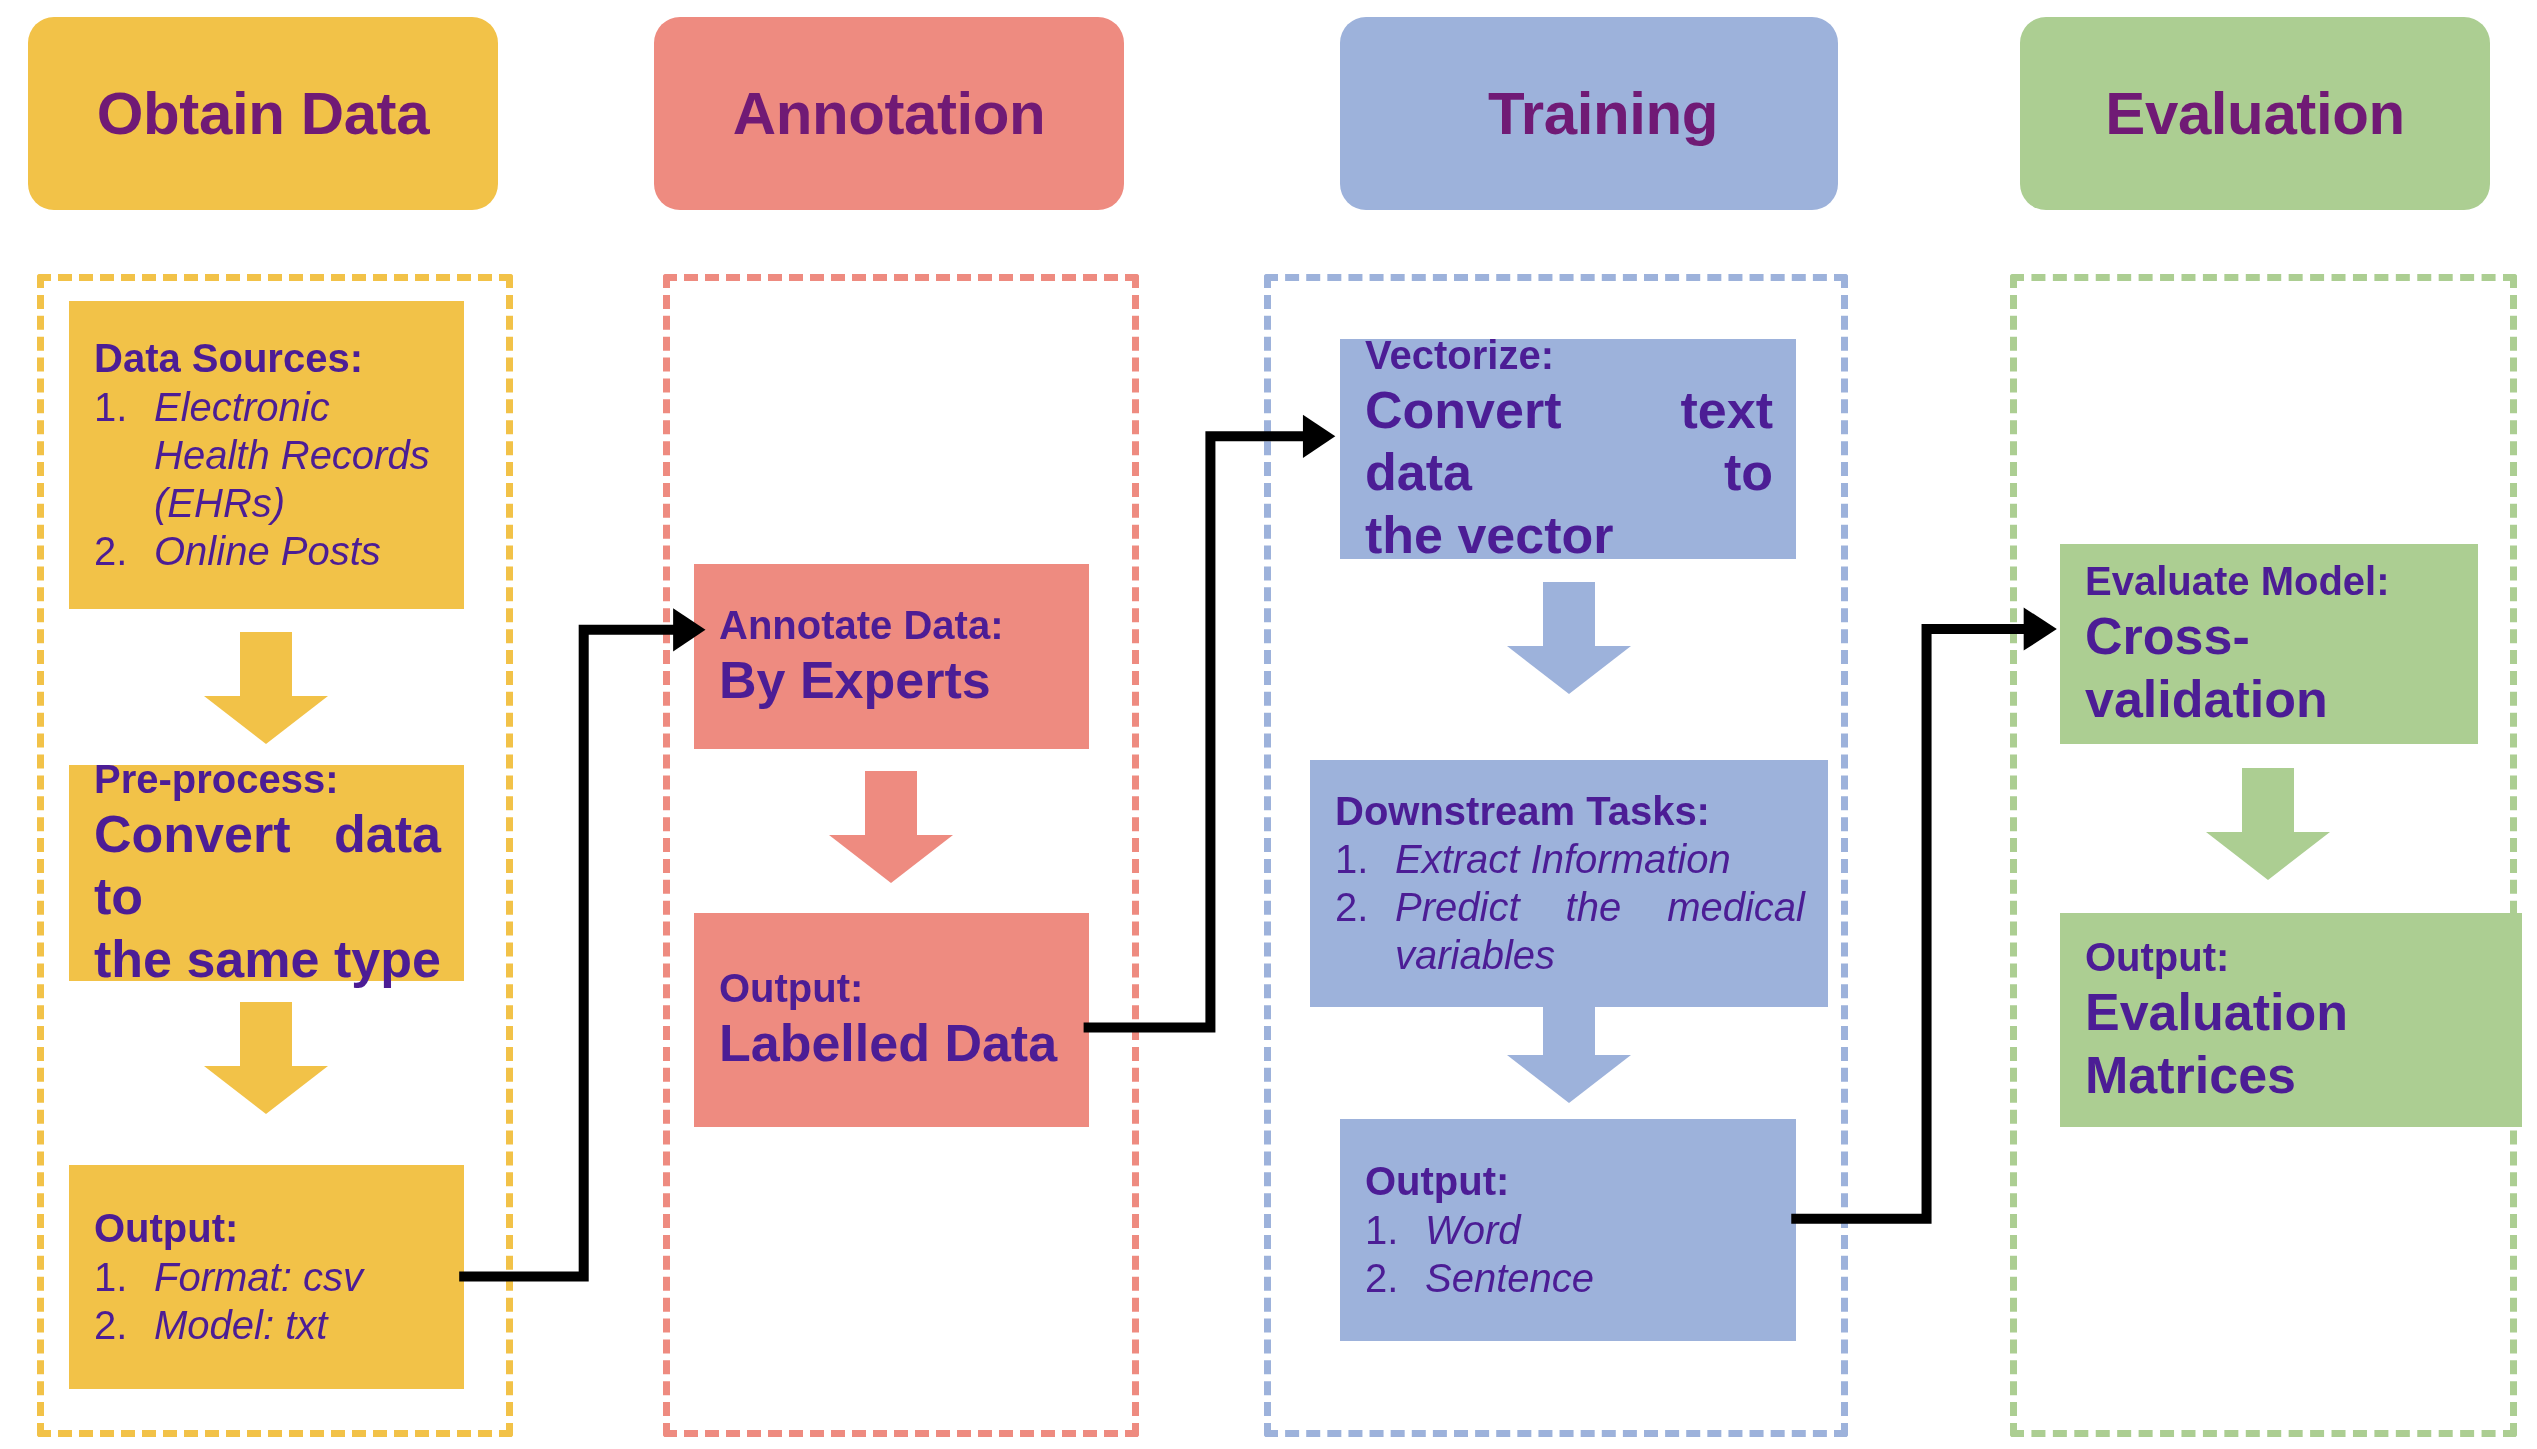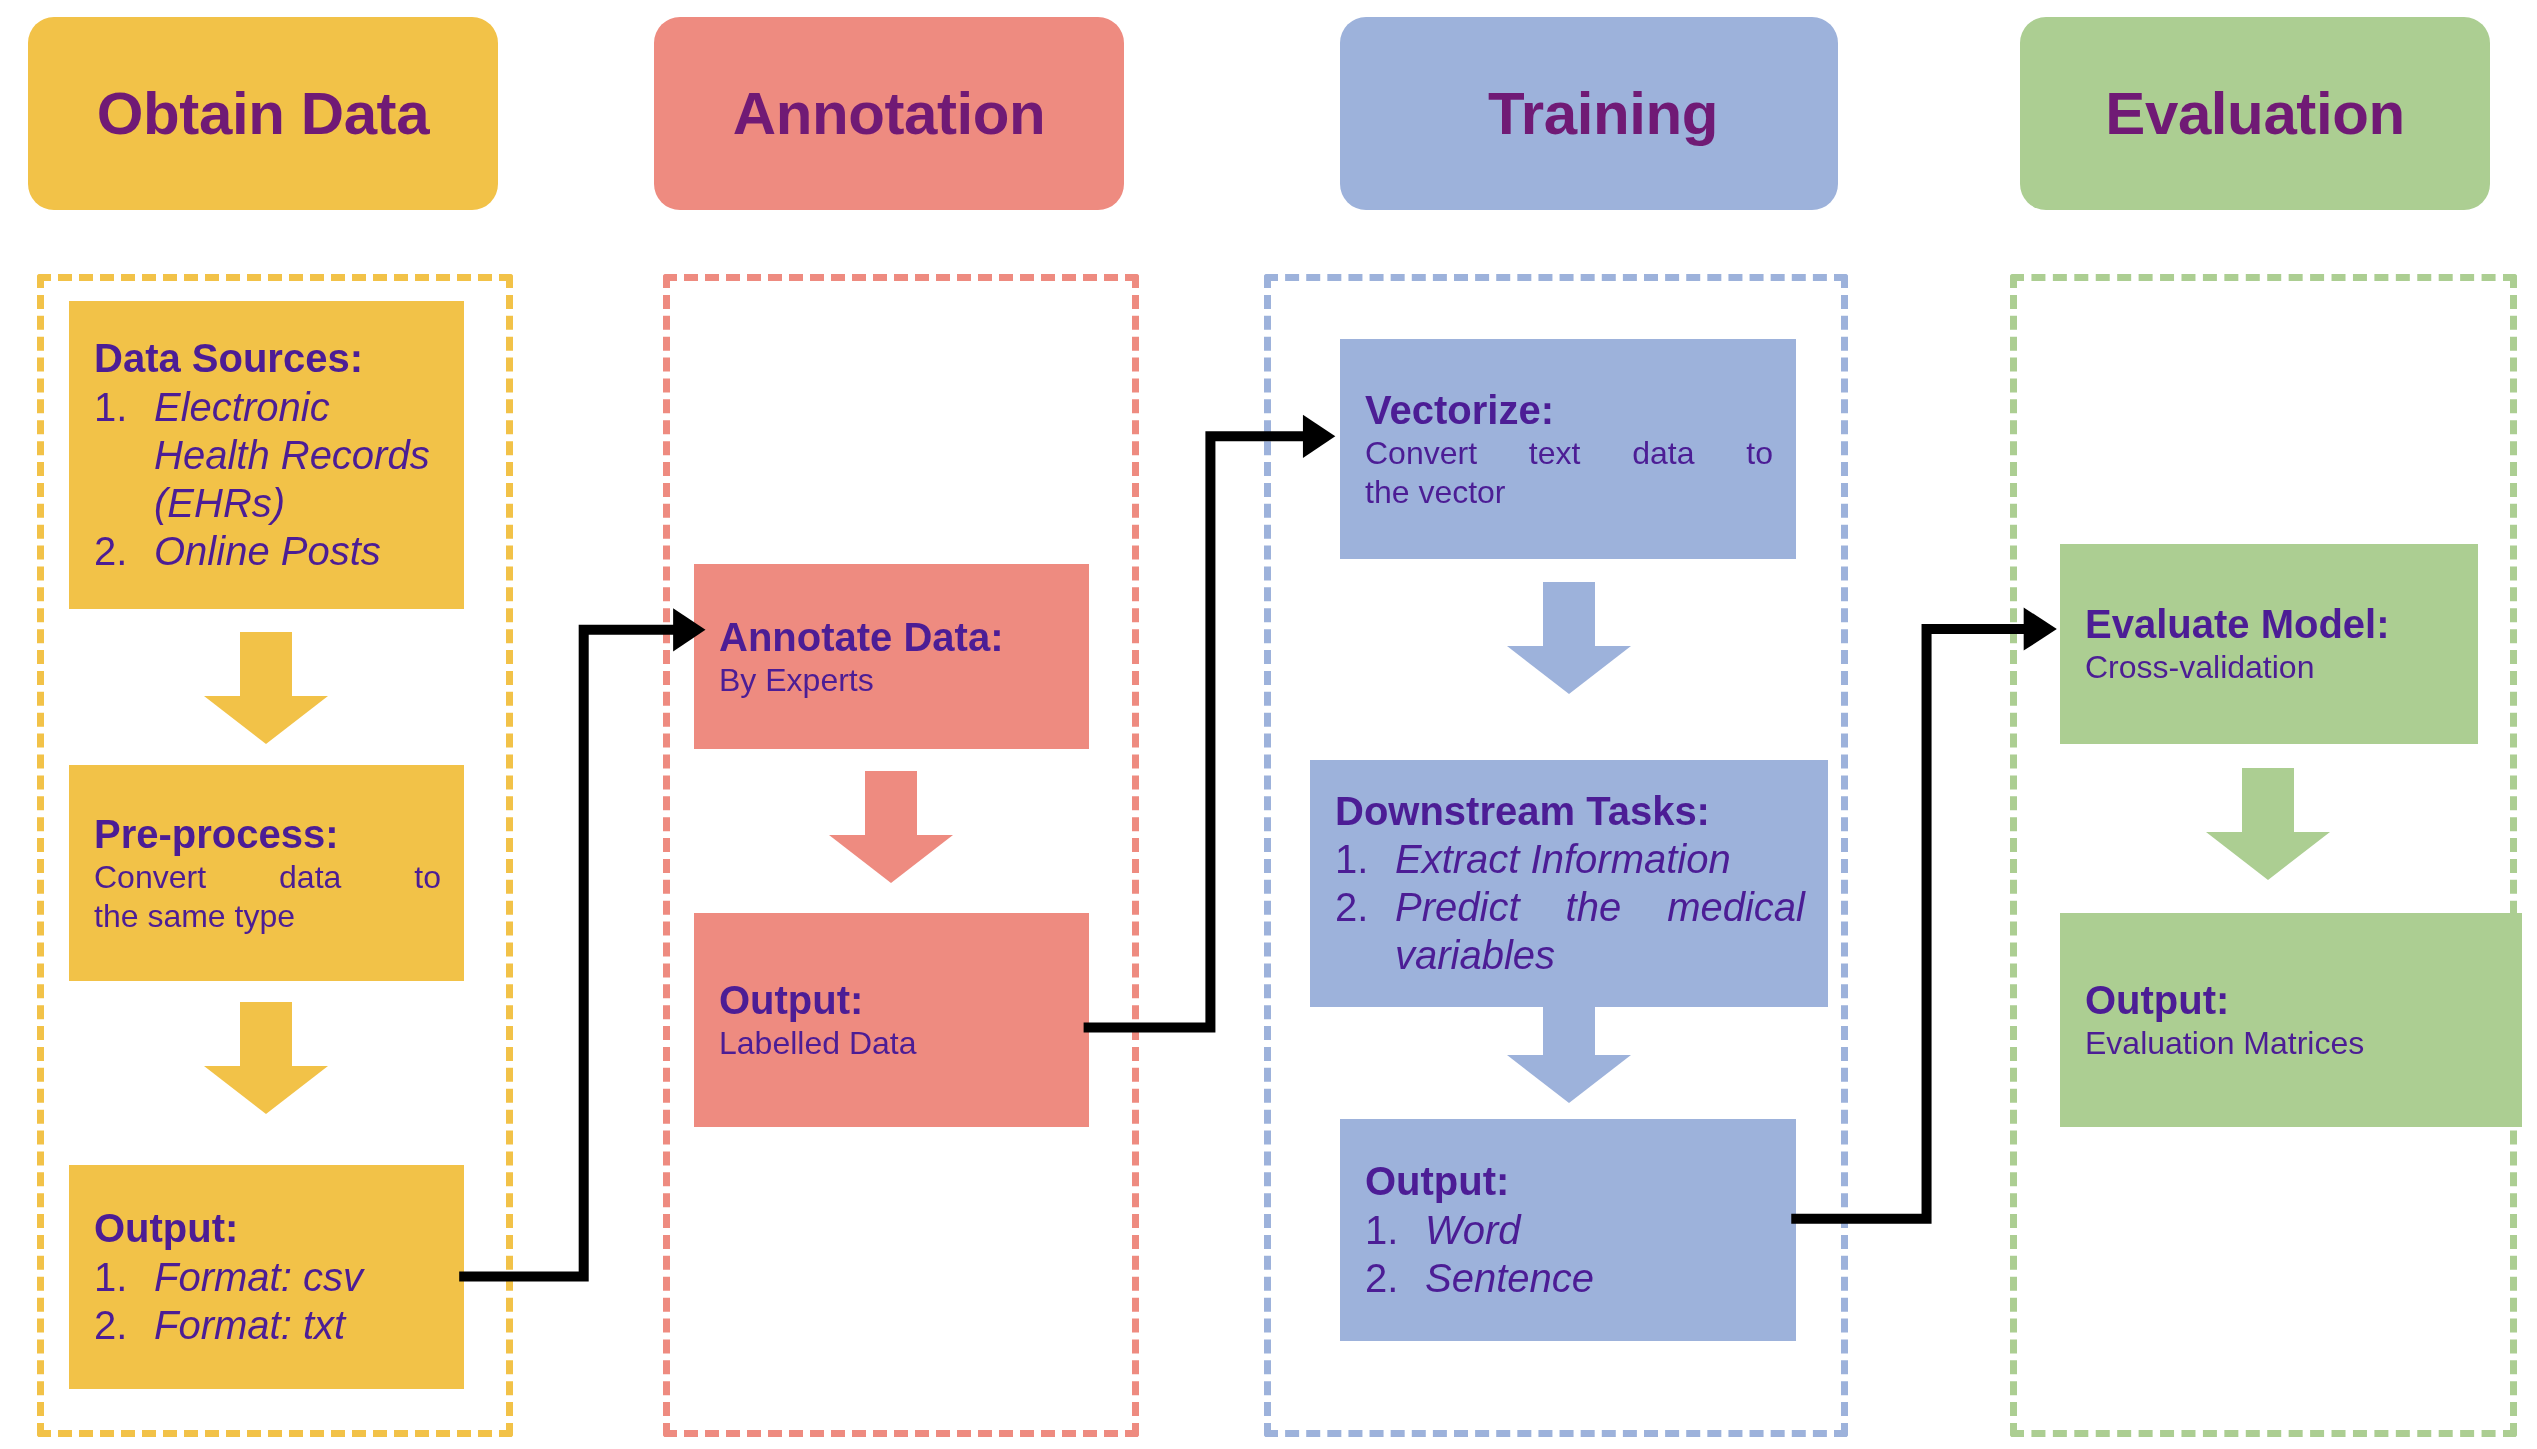--- a/index.html
+++ b/index.html
@@ -50,22 +50,22 @@
     flex-direction: column;
     justify-content: center;
   }
   .node-title {
     font-size: 40px;
     font-weight: bold;
     line-height: 1.18;
     white-space: nowrap;
   }
   .node-line {
-    font-size: 32px;
-    font-weight: normal;
+    font-size: 52px;
+    font-weight: bold;
     line-height: 1.20;
   }
   .node-line.justified {
     text-align: justify;
     text-align-last: justify;
   }
   .node-list {
     margin: 0;
     padding: 0;
     list-style: none;
@@ -163,21 +163,21 @@
 
   <div class="node-box" style="left:69px; top:1165px; width:395px; height:224px; background:#F2C248;">
     <div class="node-title">Output:</div>
     <ul class="node-list">
       <li>
         <span class="num">1.</span>
         <span class="txt">Format: csv</span>
       </li>
       <li>
         <span class="num">2.</span>
-        <span class="txt">Format: txt</span>
+        <span class="txt">Model: txt</span>
       </li>
     </ul>
   </div>
 
   <div class="stage-header" style="left:654px; top:17px; width:470px; height:193px; background:#EE8B80;">
     <span>Annotation</span>
   </div>
 
   <div class="stage-container" style="left:663px; top:274px; width:462px; height:1149px; border-color:#EE8B80;"></div>
 

